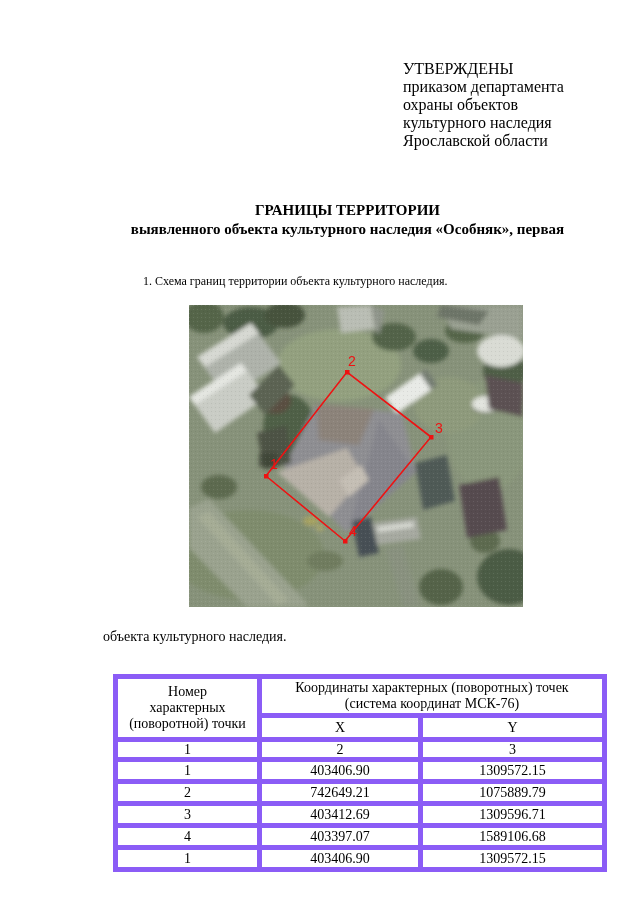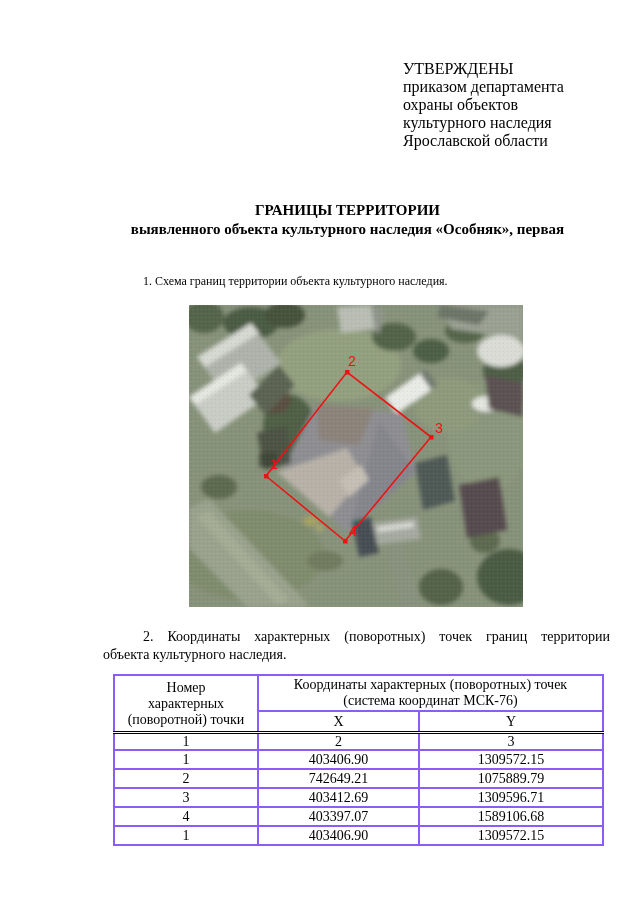--- a/index.html
+++ b/index.html
@@ -27,21 +27,21 @@
     position:absolute;left:103px;top:628px;width:507px;
     font-size:14px;line-height:18px;margin:0;
   }
   .jline{display:block;text-align:justify;text-align-last:justify;text-indent:40px;}
   .para2 .l2{display:block;}
   table.coords{
     position:absolute;left:113px;top:674px;width:489px;
     border-collapse:collapse;table-layout:fixed;
     font-size:14px;line-height:16px;text-align:center;
   }
-  table.coords td{border:2px solid #8b5cf6;padding:0;vertical-align:middle;}
+  table.coords td{border:5px solid #8b5cf6;padding:0;vertical-align:middle;}
   table.coords tr.h1 td{height:34px;}
   table.coords tr.h2 td{height:19px;}
   table.coords tr.num td{height:15px;line-height:14px;}
   table.coords tr.drow td{height:17px;}
   table.coords td.dbl{border-bottom:3px double #000;}
   svg text.ptlabel{
     font-family:"Liberation Sans","DejaVu Sans",sans-serif;
     font-size:14px;fill:#ee1212;
   }
 </style>
@@ -158,21 +158,20 @@
         <rect x="154" y="234" width="4.5" height="4.5" fill="#ee1212"></rect>
         <text class="ptlabel" x="81" y="164">1</text>
         <text class="ptlabel" x="159" y="61">2</text>
         <text class="ptlabel" x="246" y="128">3</text>
         <text class="ptlabel" x="160" y="231">4</text>
       </g>
     </svg>
   </div>
 
   <div class="para2">
-    <span class="jline">2. Координаты характерных (поворотных) точек границ территории</span>
     <span class="l2">объекта культурного наследия.</span>
   </div>
 
   <table class="coords">
     <colgroup>
       <col style="width:144px">
       <col style="width:161px">
       <col style="width:184px">
     </colgroup>
     <tbody>

